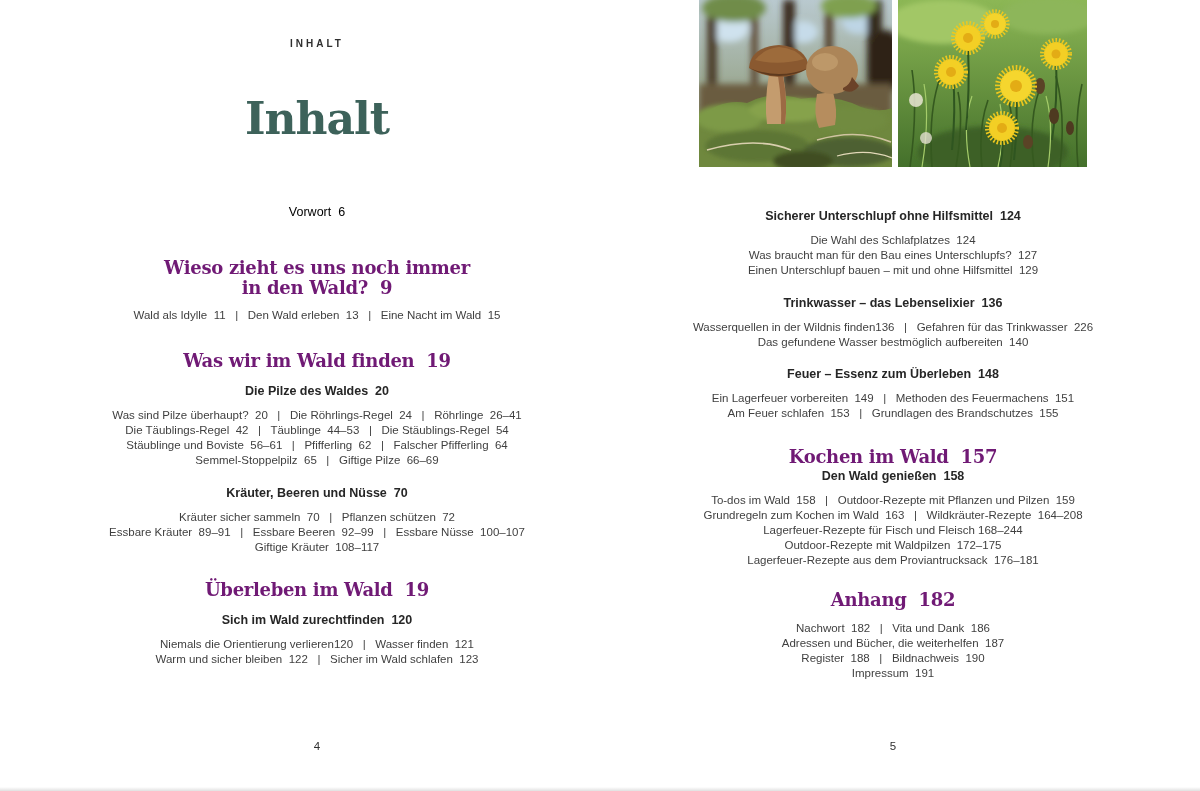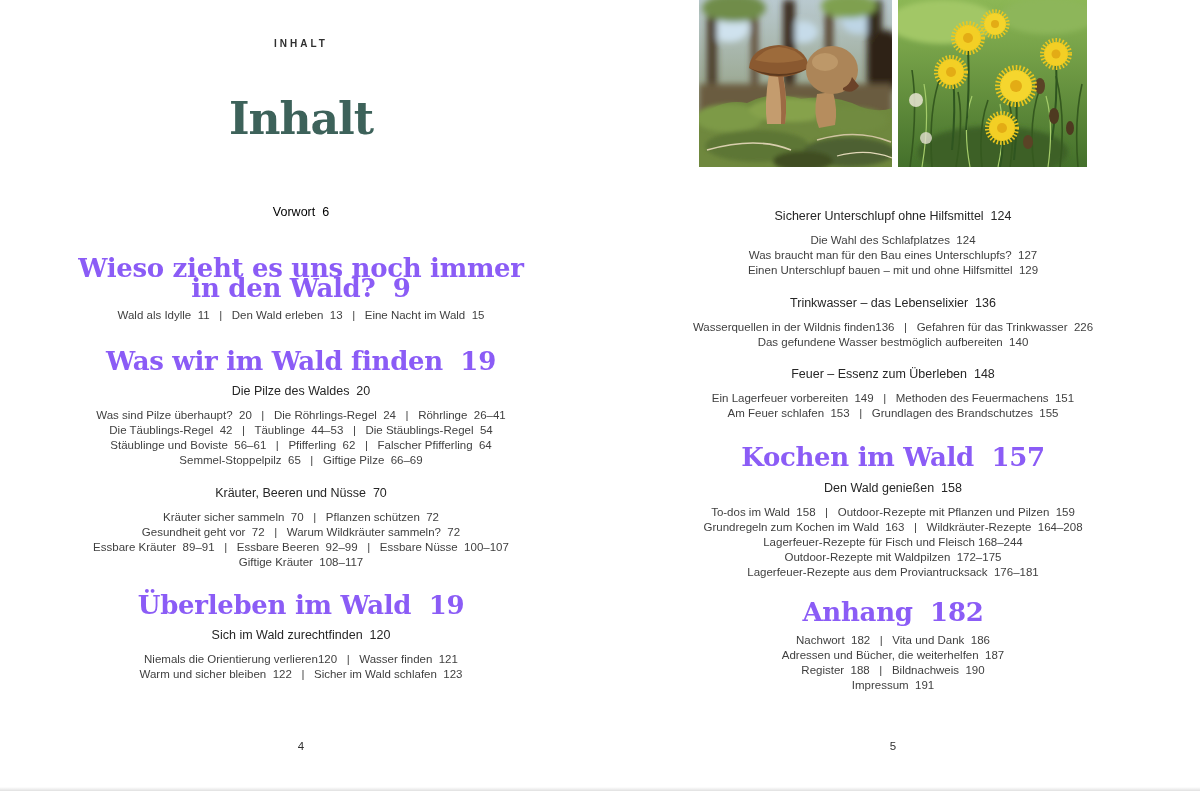--- a/index.html
+++ b/index.html
@@ -1,38 +1,38 @@
 <!DOCTYPE html>
 <html><head>
 <meta charset="utf-8">
 <style>
   * { margin:0; padding:0; box-sizing:border-box; }
   html, body { width:1200px; height:791px; background:#ffffff; overflow:hidden; }
   body { position:relative; font-family:"Liberation Sans", sans-serif; color:#3f3f3f; }
 
   .page { position:absolute; top:0; height:791px; text-align:center; }
-  .page-left  { left:56px;  width:490px; }
+  .page-left  { left:72px;  width:490px; }
   .page-right { left:668px; width:450px; }
 
   .kicker {
     font-size:10px; font-weight:bold; letter-spacing:3px;
     color:#2f2f2f; white-space:pre-wrap;
   }
   .book-title {
     font-family:"DejaVu Serif", serif; font-weight:bold;
     font-size:44px; line-height:1; letter-spacing:-1px;
     color:#3d625a; white-space:pre-wrap;
   }
   .sec-heading {
     font-family:"DejaVu Serif", serif; font-weight:bold;
-    font-size:26px; line-height:20px; letter-spacing:-0.3px;
-    color:#8b5cf6; white-space:pre-wrap;
+    font-size:18px; line-height:20px; letter-spacing:-0.3px;
+    color:#701a75; white-space:pre-wrap;
   }
   .sub-heading {
-    font-size:12.5px; font-weight:normal; color:#262626;
+    font-size:12.5px; font-weight:bold; color:#262626;
     white-space:pre-wrap;
   }
   .toc-line {
     font-size:11.5px; line-height:15px; color:#3f3f3f;
     white-space:pre-wrap;
   }
   .front-item { font-size:12.5px; color:#000000; white-space:pre-wrap; }
   .page-num {
     position:absolute; bottom:39px; left:0; width:100%;
     text-align:center; font-size:11.5px; color:#2f2f2f;
@@ -61,21 +61,20 @@
 
   <h2 class="sec-heading" style="margin-top:28px">Was wir im Wald finden  19</h2>
   <div class="sub-heading" style="margin-top:13px">Die Pilze des Waldes  20</div>
   <div class="toc-line" style="margin-top:10px">Was sind Pilze überhaupt?  20   |   Die Röhrlings-Regel  24   |   Röhrlinge  26–41</div>
   <div class="toc-line">Die Täublings-Regel  42   |   Täublinge  44–53   |   Die Stäublings-Regel  54</div>
   <div class="toc-line">Stäublinge und Boviste  56–61   |   Pfifferling  62   |   Falscher Pfifferling  64</div>
   <div class="toc-line">Semmel-Stoppelpilz  65   |   Giftige Pilze  66–69</div>
 
   <div class="sub-heading" style="margin-top:18px">Kräuter, Beeren und Nüsse  70</div>
   <div class="toc-line" style="margin-top:10px">Kräuter sicher sammeln  70   |   Pflanzen schützen  72</div>
-  <div class="toc-line">Gesundheit geht vor  72   |   Warum Wildkräuter sammeln?  72</div>
   <div class="toc-line">Essbare Kräuter  89–91   |   Essbare Beeren  92–99   |   Essbare Nüsse  100–107</div>
   <div class="toc-line">Giftige Kräuter  108–117</div>
 
   <h2 class="sec-heading" style="margin-top:25px">Überleben im Wald  19</h2>
   <div class="sub-heading" style="margin-top:13px">Sich im Wald zurechtfinden  120</div>
   <div class="toc-line" style="margin-top:10px">Niemals die Orientierung verlieren120   |   Wasser finden  121</div>
   <div class="toc-line">Warm und sicher bleiben  122   |   Sicher im Wald schlafen  123</div>
 
   <div class="page-num">4</div>
 </div>
@@ -211,21 +210,21 @@
 
   <div class="sub-heading" style="margin-top:18px">Trinkwasser – das Lebenselixier  136</div>
   <div class="toc-line" style="margin-top:10px">Wasserquellen in der Wildnis finden136   |   Gefahren für das Trinkwasser  226</div>
   <div class="toc-line">Das gefundene Wasser bestmöglich aufbereiten  140</div>
 
   <div class="sub-heading" style="margin-top:17px">Feuer – Essenz zum Überleben  148</div>
   <div class="toc-line" style="margin-top:10px">Ein Lagerfeuer vorbereiten  149   |   Methoden des Feuermachens  151</div>
   <div class="toc-line">Am Feuer schlafen  153   |   Grundlagen des Brandschutzes  155</div>
 
   <h2 class="sec-heading" style="margin-top:26px">Kochen im Wald  157</h2>
-  <div class="sub-heading" style="margin-top:14px">Den Wald genießen  158</div>
+  <div class="sub-heading" style="margin-top:2px">Den Wald genießen  158</div>
   <div class="toc-line" style="margin-top:10px">To-dos im Wald  158   |   Outdoor-Rezepte mit Pflanzen und Pilzen  159</div>
   <div class="toc-line">Grundregeln zum Kochen im Wald  163   |   Wildkräuter-Rezepte  164–208</div>
   <div class="toc-line">Lagerfeuer-Rezepte für Fisch und Fleisch 168–244</div>
   <div class="toc-line">Outdoor-Rezepte mit Waldpilzen  172–175</div>
   <div class="toc-line">Lagerfeuer-Rezepte aus dem Proviantrucksack  176–181</div>
 
   <h2 class="sec-heading" style="margin-top:22px">Anhang  182</h2>
   <div class="toc-line" style="margin-top:11px">Nachwort  182   |   Vita und Dank  186</div>
   <div class="toc-line">Adressen und Bücher, die weiterhelfen  187</div>
   <div class="toc-line">Register  188   |   Bildnachweis  190</div>

